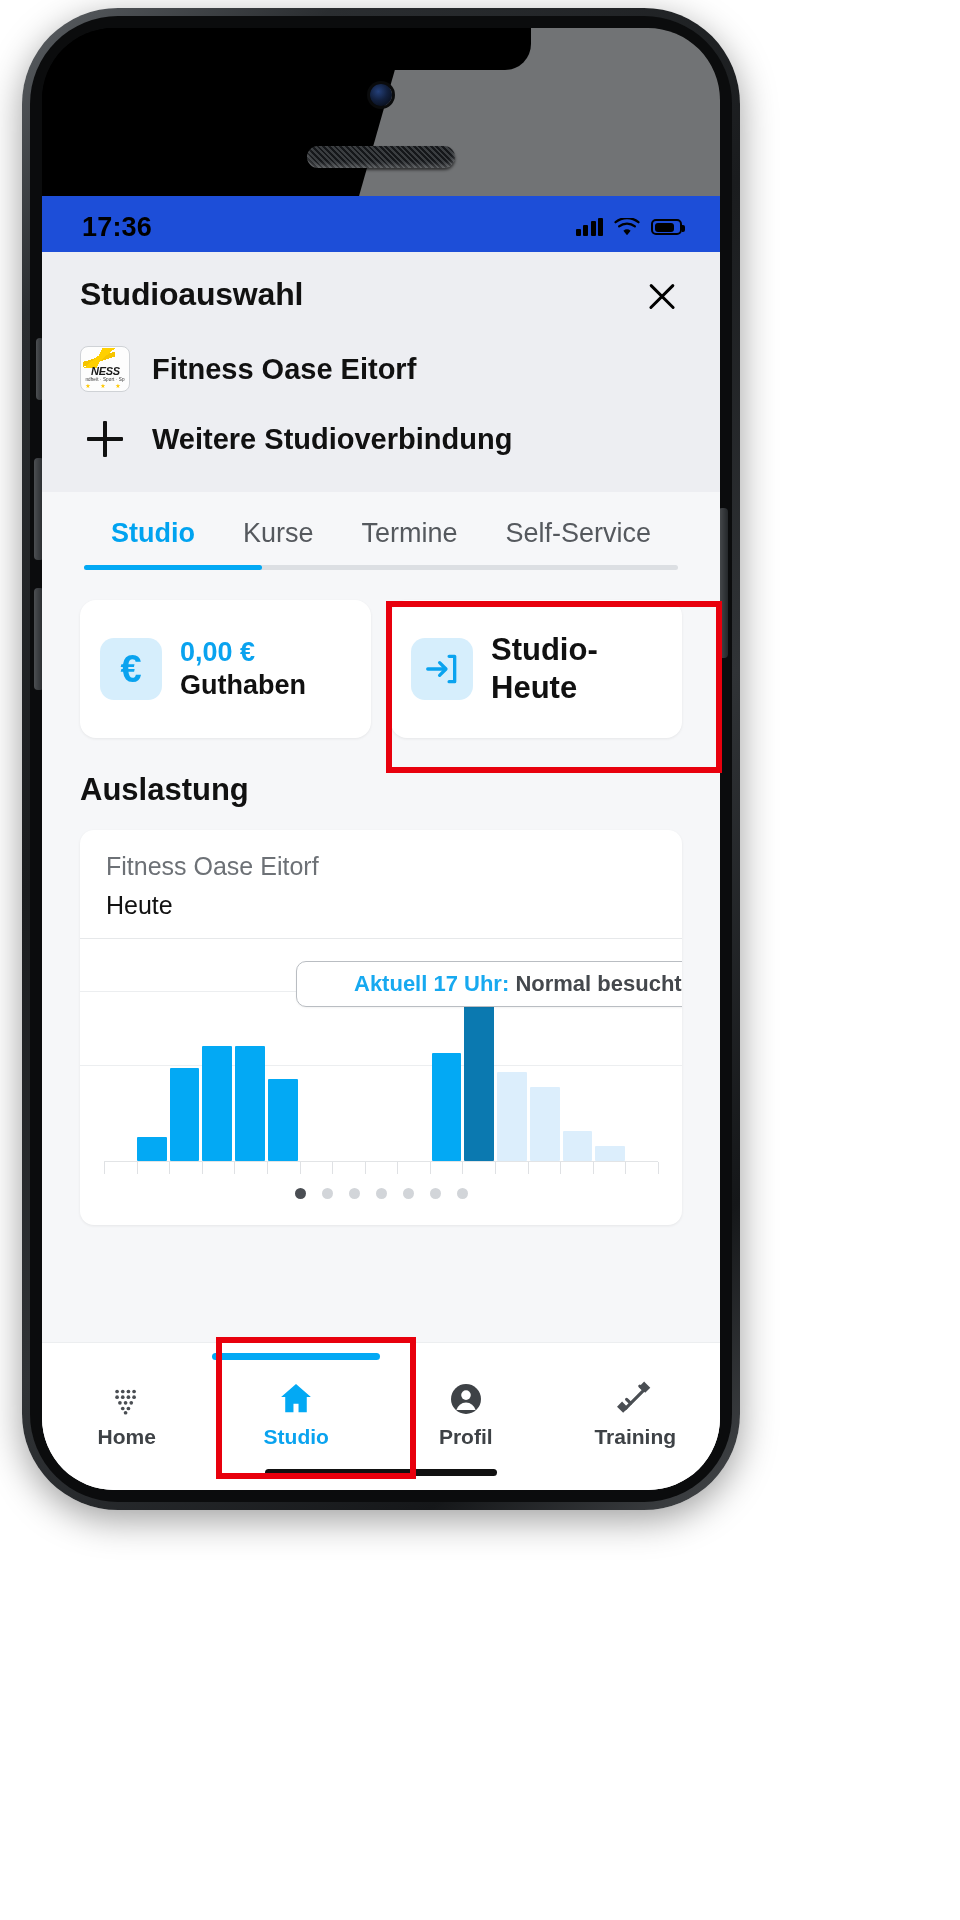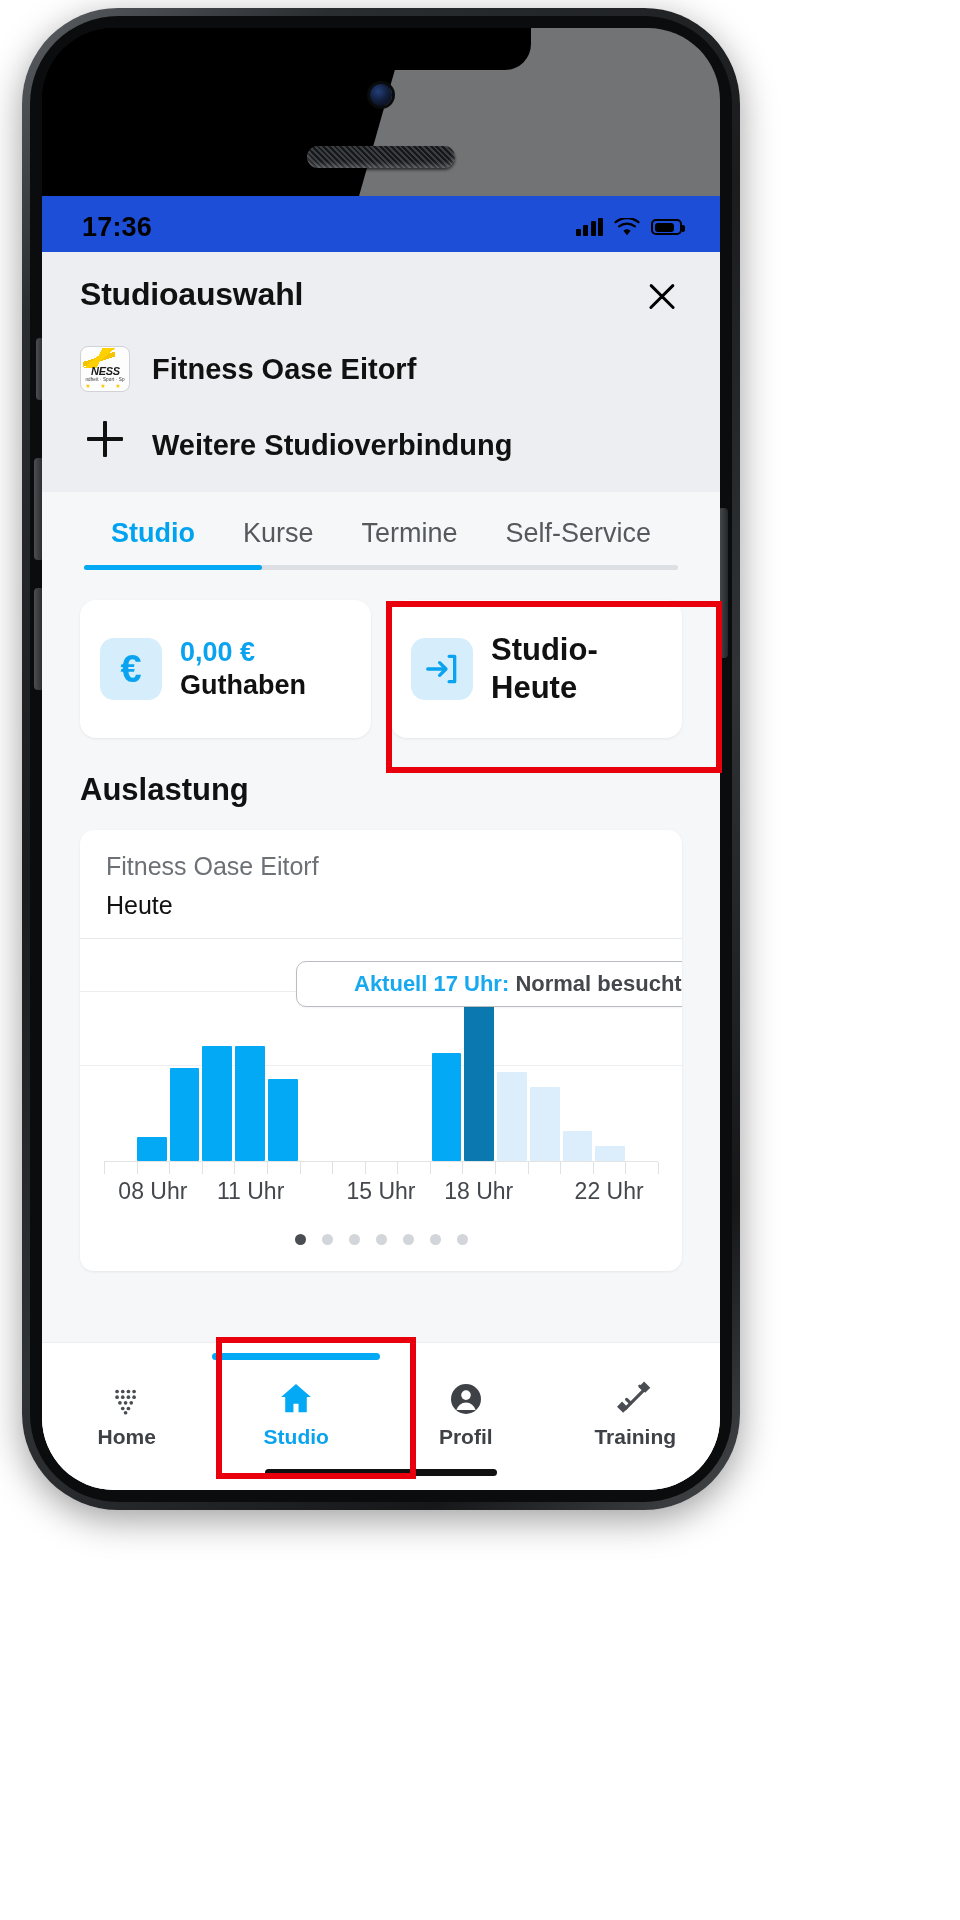--- a/index.html
+++ b/index.html
@@ -133,21 +133,21 @@
   .studio-logo .lsub {
     position: absolute; left: 0; right: 0; top: 30px;
     font-size: 4.6px; color: #333; text-align: center; letter-spacing: .1px;
   }
   .studio-logo .lstars {
     position: absolute; left: 0; right: 0; bottom: 2px;
     text-align: center; font-size: 6px; color: #ffc800; letter-spacing: 4px;
   }
   .studio-name { font-size: 29px; font-weight: 700; color: #111; }
 
-  .add-row { display: flex; align-items: flex-end; gap: 22px; padding: 10px 0 4px 0; cursor: pointer; }
+  .add-row { display: flex; align-items: center; gap: 22px; padding: 10px 0 4px 0; cursor: pointer; }
   .plus { width: 50px; height: 46px; flex: none; position: relative; }
   .plus::before, .plus::after {
     content:""; position:absolute; background:#111; border-radius:1px;
   }
   .plus::before { left: 7px; top: 21px; width: 36px; height: 3.6px; }
   .plus::after  { left: 23px; top: 5px; width: 3.6px; height: 36px; }
   .add-label { font-size: 29px; font-weight: 700; color: #111; }
 
   
   .tabs-wrap { background: #f6f7f9; flex: none; padding: 26px 0 0 0; }
@@ -405,27 +405,20 @@
                 <i style="left: 52.9412%;"></i>
                 <i style="left: 58.8235%;"></i>
                 <i style="left: 64.7059%;"></i>
                 <i style="left: 70.5882%;"></i>
                 <i style="left: 76.4706%;"></i>
                 <i style="left: 82.3529%;"></i>
                 <i style="left: 88.2353%;"></i>
                 <i style="left: 94.1176%;"></i>
                 <i style="left: 100%;"></i>
               </div>
-            <div class="xlabels" id="xlabels">
-                <span style="left: 8.82353%;">08 Uhr</span>
-                <span style="left: 26.4706%;">11 Uhr</span>
-                <span style="left: 50%;">15 Uhr</span>
-                <span style="left: 67.6471%;">18 Uhr</span>
-                <span style="left: 91.1765%;">22 Uhr</span>
-              </div>
 
             <div class="dots" id="dots">
                 <div class="dot active"></div>
                 <div class="dot"></div>
                 <div class="dot"></div>
                 <div class="dot"></div>
                 <div class="dot"></div>
                 <div class="dot"></div>
                 <div class="dot"></div>
               </div>

